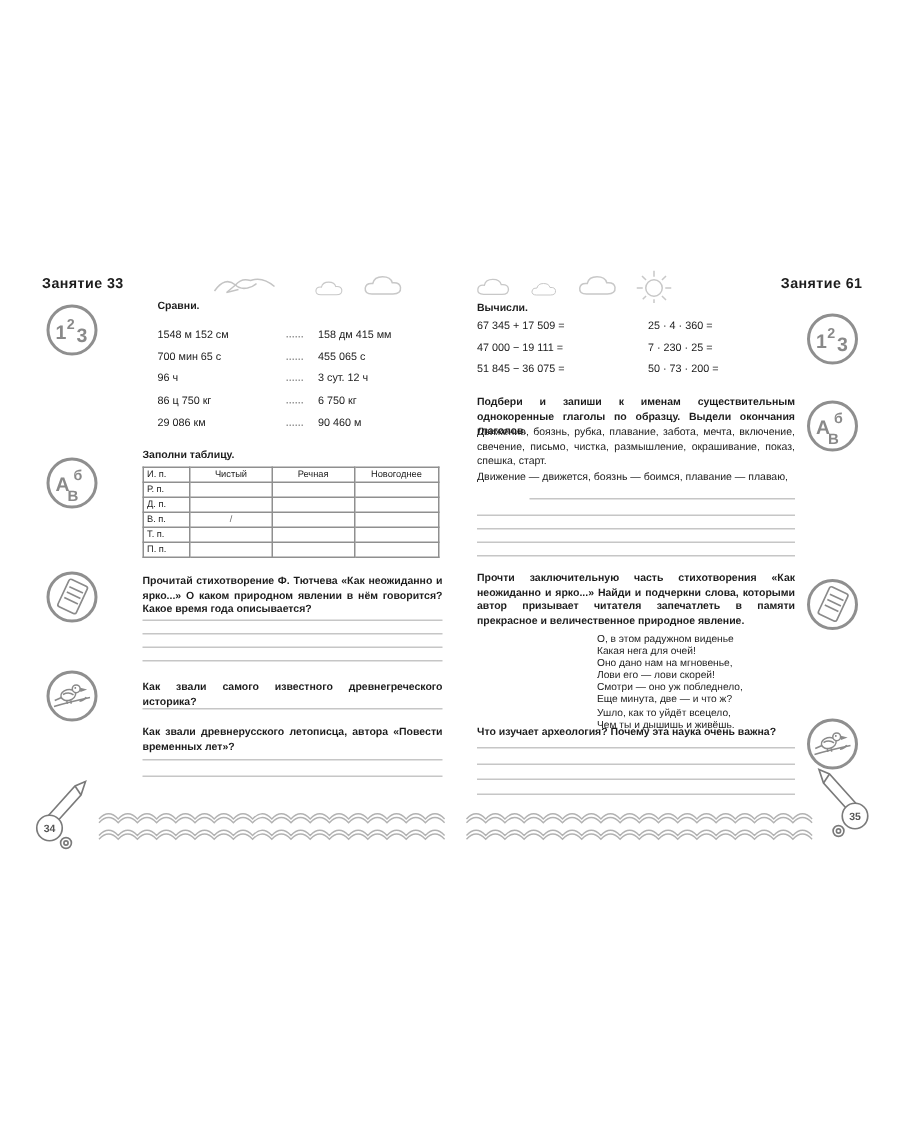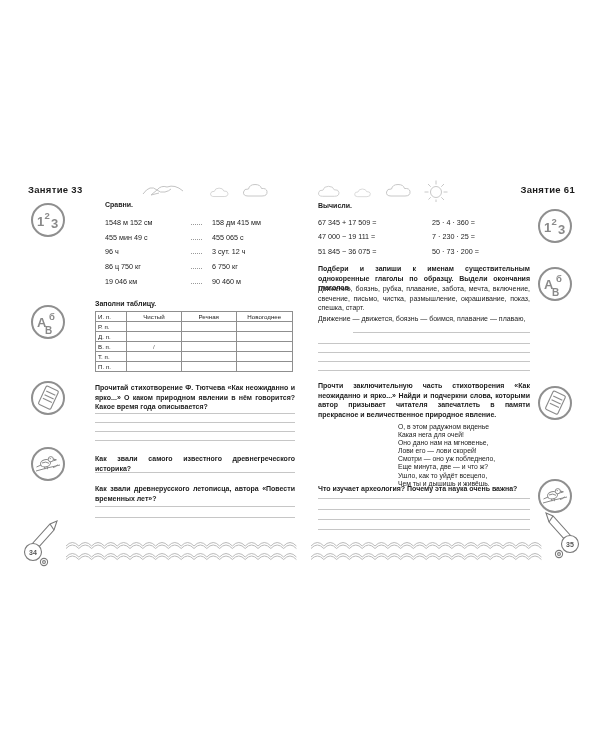--- a/index.html
+++ b/index.html
@@ -9,21 +9,21 @@
   .page-left{left:28px;width:267px;}
   .page-right{left:305px;width:270px;}
   .abs{position:absolute;}
   .title{font-size:9.5px;font-weight:bold;letter-spacing:.3px;white-space:nowrap;}
   .task{font-size:7px;font-weight:bold;line-height:9.5px;text-align:justify;}
   .plain{font-size:7px;line-height:9.5px;text-align:justify;}
   .lbl{font-size:7px;font-weight:bold;white-space:nowrap;}
   .cmp-row{display:flex;align-items:flex-end;height:14.8px;font-size:7.2px;white-space:nowrap;}
   .cmp-a{width:86px;}
   .cmp-dots{width:11px;border-bottom:1px dotted #9a9a9a;height:2px;margin:0 10px 2px 0;}
-  .calc-row{display:flex;height:14.6px;align-items:flex-end;font-size:7.2px;white-space:nowrap;}
+  .calc-row{display:flex;height:14.6px;align-items:flex-start;font-size:7.2px;white-space:nowrap;}
   .calc-a{width:114px;}
   table.decl{border-collapse:collapse;width:198px;}
   table.decl td{border:1px solid #8f8f8f;height:9px;font-size:6.2px;padding:0 2px;}
   td.case{width:28px;white-space:nowrap;}
   td.adj{width:54px;text-align:center;}
   .rule{position:absolute;height:0;border-top:1px solid #c6c6c6;}
   .poem{font-size:6.8px;line-height:8.1px;white-space:nowrap;}
   .icon-circle{display:block;}
   svg{display:block;overflow:visible;}
   .decor{position:absolute;}
@@ -58,36 +58,36 @@
       <text x="21" y="26" font-size="13" font-weight="bold" fill="#898989">3</text>
     </svg>
     <div class="abs lbl" style="left:77px;top:21px;">Сравни.</div>
     <div class="abs" style="left:77px;top:32px;">
       <div class="cmp-row">
           <span class="cmp-a">1548 м 152 см</span>
           <span class="cmp-dots"></span>
           <span>158 дм 415 мм</span>
         </div>
       <div class="cmp-row">
-          <span class="cmp-a">455 мин 49 с</span>
+          <span class="cmp-a">700 мин 65 с</span>
           <span class="cmp-dots"></span>
           <span>455 065 с</span>
         </div>
       <div class="cmp-row">
           <span class="cmp-a">96 ч</span>
           <span class="cmp-dots"></span>
           <span>3 сут. 12 ч</span>
         </div>
       <div class="cmp-row">
           <span class="cmp-a">86 ц 750 кг</span>
           <span class="cmp-dots"></span>
           <span>6 750 кг</span>
         </div>
       <div class="cmp-row">
-          <span class="cmp-a">19 046 км</span>
+          <span class="cmp-a">29 086 км</span>
           <span class="cmp-dots"></span>
           <span>90 460 м</span>
         </div>
     </div>
 
     <svg class="abs icon-circle" style="left:2px;top:124px;" width="36" height="36" viewBox="0 0 36 36">
       <circle cx="18" cy="18" r="16" fill="none" stroke="#8f8f8f" stroke-width="2"></circle>
       <text x="7" y="23" font-size="13" font-weight="bold" fill="#898989">А</text>
       <text x="19" y="16" font-size="9.5" font-weight="bold" fill="#898989">б</text>
       <text x="15" y="30" font-size="10" font-weight="bold" fill="#898989">В</text>

